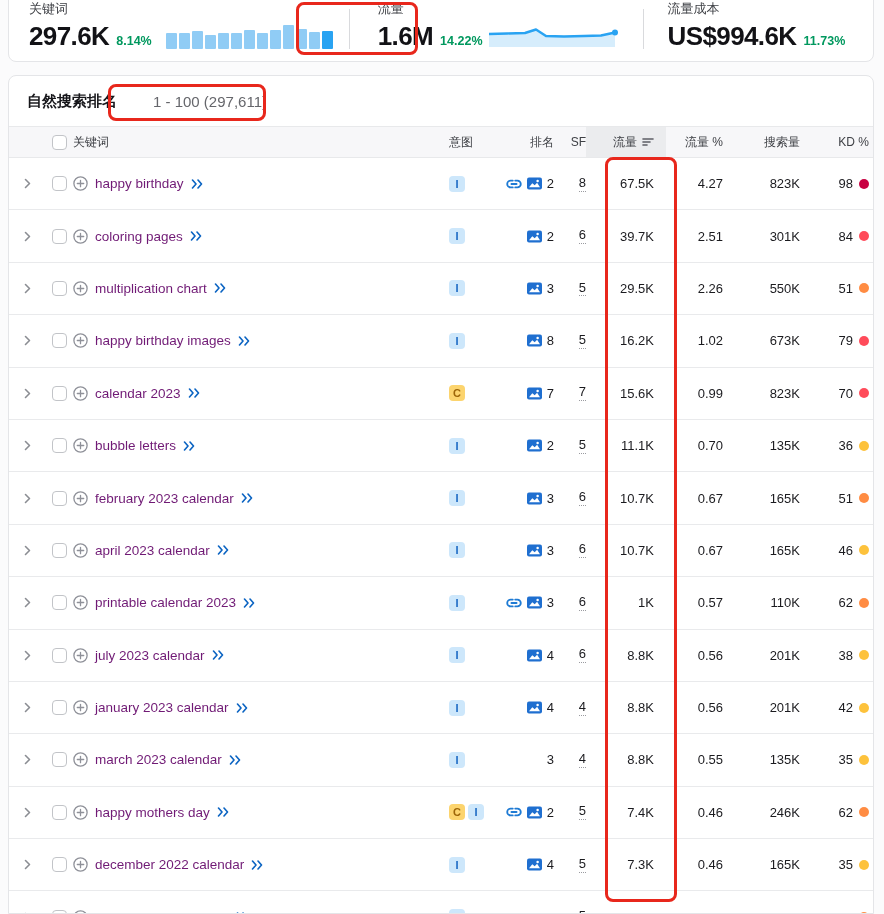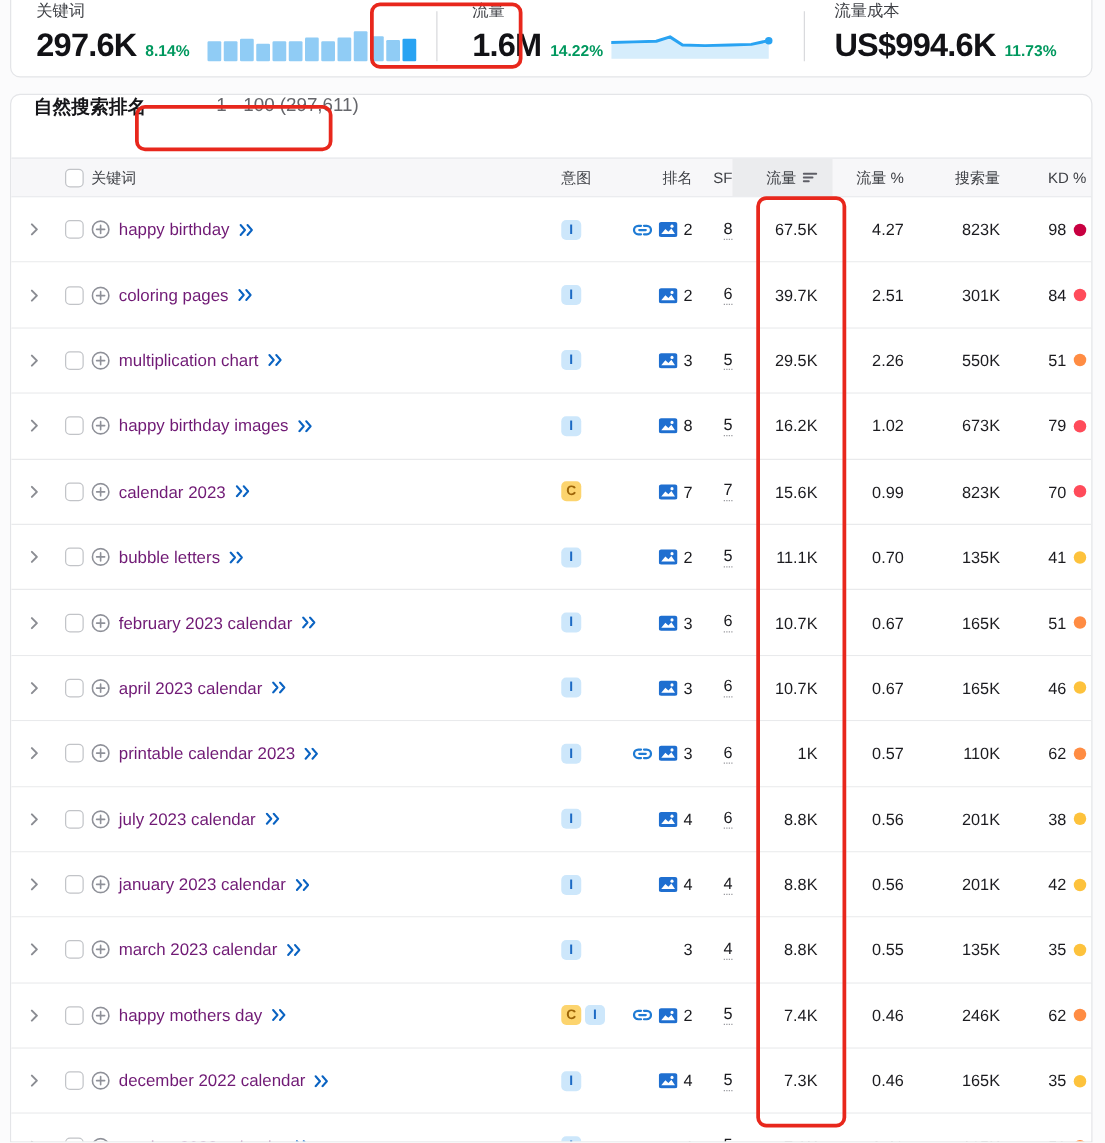--- a/index.html
+++ b/index.html
@@ -19,23 +19,23 @@
   .spark-bars { display:flex; align-items:flex-end; gap:2px; margin:0 16px 12px 14px; height:26px; }
   .spark-bars .bar { width:11px; background:#90ccf5; border-radius:1px; }
   .spark-bars .bar.last { background:#29a3f2; }
   .spark-line { margin:0 18px 10px 6px; }
   .metric.traffic-block { padding-left:28px; }
   .metric.cost-block { padding-left:24px; }
 
   
   .table-card { position:absolute; left:8px; top:75px; width:866px; height:839px;
     background:#fff; border:1px solid #e4e5e8; border-radius:8px 8px 0 0; overflow:hidden; }
-  .title-row { height:50px; display:flex; align-items:flex-start; padding-left:18px;gap:44px; }
+  .title-row { height:50px; display:flex; align-items:center; padding-left:18px; }
   .table-title { font-size:15px; font-weight:700; color:#16161a; }
-  .table-counter { font-size:15px; color:#65666b; margin-left:12px; }
+  .table-counter { font-size:15px; color:#65666b; margin-left:36px; }
 
   .grid-row { display:grid; grid-template-columns:36px 28px 1fr 70px 45px 32px 80px 57px 77px 73px; align-items:center; }
   .thead { height:32px; background:#f7f7f9; border-top:1px solid #e8e9eb; border-bottom:1px solid #e8e9eb;
     font-size:12px; color:#3f4146; }
   .thead .cell, .trow .cell { display:flex; align-items:center; }
   .c-right { justify-content:flex-end; }
   .c-center { justify-content:center; }
   .thead .c-traffic { background:#ebecee; height:100%; padding-right:12px; gap:5px; }
   .c-intent { padding-left:10px; gap:3px; }
   .c-kd { padding-right:4px; gap:6px; }
@@ -409,21 +409,21 @@
           </div>
           <div class="cell c-right">
             <span class="sf-val">5</span>
           </div>
           <div class="cell c-right c-traffic">
             <span>11.1K</span>
           </div>
           <div class="cell c-right">0.70</div>
           <div class="cell c-right">135K</div>
           <div class="cell c-right c-kd">
-            <span>41</span>
+            <span>36</span>
             <span class="kd-dot" style="background:#fdc23c"></span>
           </div>
         </div>
         <div class="grid-row trow">
           <div class="cell c-center">
             <svg width="7" height="11" viewBox="0 0 7 11">
               <path d="M1.5 1.5 5.5 5.5 1.5 9.5" fill="none" stroke="#8b8d93" stroke-width="1.6" stroke-linecap="round" stroke-linejoin="round"></path>
             </svg>
           </div>
           <div class="cell c-center">

